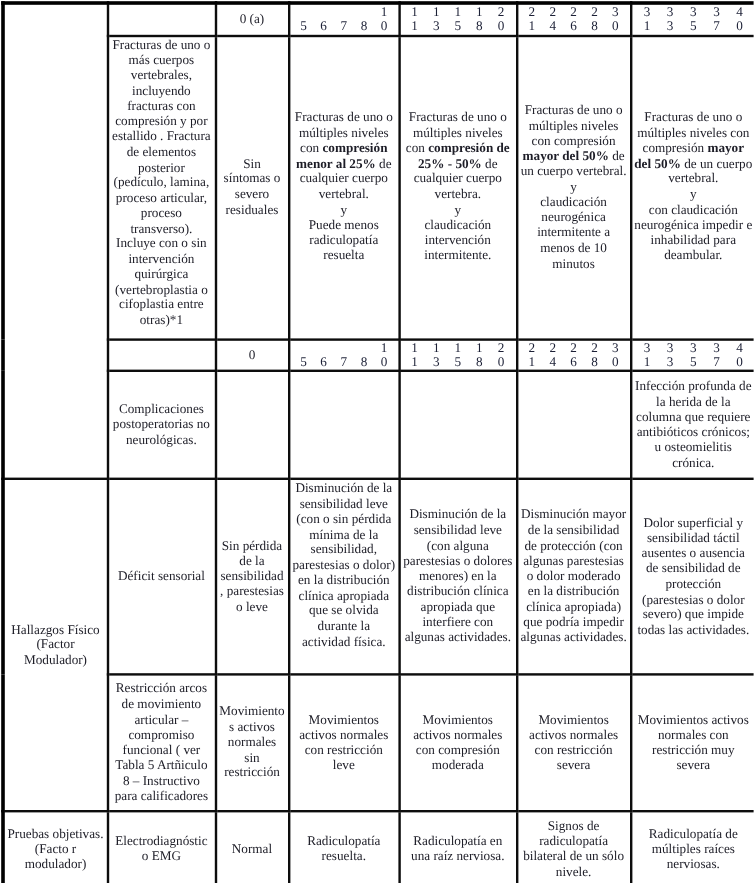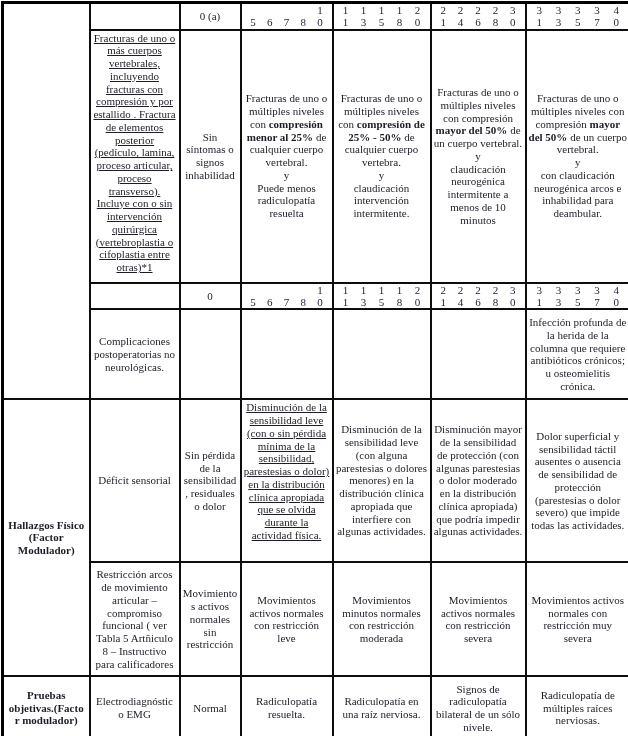--- a/index.html
+++ b/index.html
@@ -9,22 +9,22 @@
     border-collapse:collapse;table-layout:fixed;
     border:3px solid #000;
   }
   td{
     border:2px solid #0d0d0d;
     padding:1px 2px;
     font-size:11px;line-height:1.16;color:#1d1d27;
     text-align:center;vertical-align:middle;
     overflow:hidden;word-wrap:break-word;
   }
-  td.vtop{vertical-align:top;text-decoration:underline;}
-  td.bold{font-weight:bold;text-align:center;}
+  td.vtop{vertical-align:top;}
+  td.bold{font-weight:normal;text-align:center;}
   .numcell{padding:0 3px;vertical-align:middle;}
   .numline{display:flex;width:100%;line-height:1.12;color:#1c2036;}
   .numline span{flex:1 1 0;text-align:center;}
   .ycap{margin:0;}
   .fracblock p{margin:0;}
   b{font-weight:bold;}
 </style>
 </head>
 <body>
 
@@ -105,40 +105,40 @@
             <span>3</span>
             <span>5</span>
             <span>7</span>
             <span>0</span>
           </div>
     </td>
   </tr>
 
   <tr style="height:253px">
     <td class="vtop">Fracturas de uno o más cuerpos vertebrales, incluyendo fracturas con compresión y por estallido . Fractura de elementos posterior (pedículo, lamina, proceso articular, proceso transverso). Incluye con o sin intervención quirúrgica (vertebroplastia o cifoplastia entre otras)*1</td>
-    <td>Sin síntomas o signos inhabilidad</td>
+    <td>Sin síntomas o severo residuales</td>
     <td class="fracblock">
       <p><span>Fracturas de uno o múltiples niveles con </span><b>compresión menor al 25%</b><span> de cualquier cuerpo vertebral.</span></p>
       <p class="ycap">y</p>
       <p>Puede menos radiculopatía resuelta</p>
     </td>
     <td class="fracblock">
       <p><span>Fracturas de uno o múltiples niveles con </span><b>compresión de 25% - 50%</b><span> de cualquier cuerpo vertebra.</span></p>
       <p class="ycap">y</p>
       <p>claudicación intervención intermitente.</p>
     </td>
     <td class="fracblock">
       <p><span>Fracturas de uno o múltiples niveles con compresión </span><b>mayor del 50%</b><span> de un cuerpo vertebral.</span></p>
       <p class="ycap">y</p>
       <p>claudicación neurogénica intermitente a menos de 10 minutos</p>
     </td>
     <td class="fracblock">
       <p><span>Fracturas de uno o múltiples niveles con compresión </span><b>mayor del 50%</b><span> de un cuerpo vertebral.</span></p>
       <p class="ycap">y</p>
-      <p>con claudicación neurogénica arcos e inhabilidad para deambular.</p>
+      <p>con claudicación neurogénica impedir e inhabilidad para deambular.</p>
     </td>
   </tr>
 
   <tr style="height:25px">
     <td></td>
     <td>0</td>
     <td class="numcell">
       <div class="numline">
             <span></span>
             <span></span>
@@ -209,32 +209,32 @@
     <td></td>
     <td></td>
     <td></td>
     <td></td>
     <td>Infección profunda de la herida de la columna que requiere antibióticos crónicos; u osteomielitis crónica.</td>
   </tr>
 
   <tr style="height:163px">
     <td rowspan="2" class="bold">Hallazgos Físico (Factor Modulador)</td>
     <td>Déficit sensorial</td>
-    <td>Sin pérdida de la sensibilidad, residuales o dolor</td>
+    <td>Sin pérdida de la sensibilidad, parestesias o leve</td>
     <td class="vtop">Disminución de la sensibilidad leve (con o sin pérdida mínima de la sensibilidad, parestesias o dolor) en la distribución clínica apropiada que se olvida durante la actividad física.</td>
     <td>Disminución de la sensibilidad leve (con alguna parestesias o dolores menores) en la distribución clínica apropiada que interfiere con algunas actividades.</td>
     <td>Disminución mayor de la sensibilidad de protección (con algunas parestesias o dolor moderado en la distribución clínica apropiada) que podría impedir algunas actividades.</td>
     <td>Dolor superficial y sensibilidad táctil ausentes o ausencia de sensibilidad de protección (parestesias o dolor severo) que impide todas las actividades.</td>
   </tr>
 
   <tr style="height:114px">
     <td>Restricción arcos de movimiento articular – compromiso funcional ( ver Tabla 5 Artñiculo 8 – Instructivo para calificadores</td>
     <td>Movimiento s activos normales sin restricción</td>
     <td>Movimientos activos normales con restricción leve</td>
-    <td>Movimientos minutos normales con restricción moderada</td>
+    <td>Movimientos activos normales con compresión moderada</td>
     <td>Movimientos activos normales con restricción severa</td>
     <td>Movimientos activos normales con restricción muy severa</td>
   </tr>
 
   <tr style="height:64px">
     <td class="bold">Pruebas objetivas.(Facto r modulador)</td>
     <td>Electrodiagnóstic o EMG</td>
     <td>Normal</td>
     <td>Radiculopatía resuelta.</td>
     <td>Radiculopatía en una raíz nerviosa.</td>

